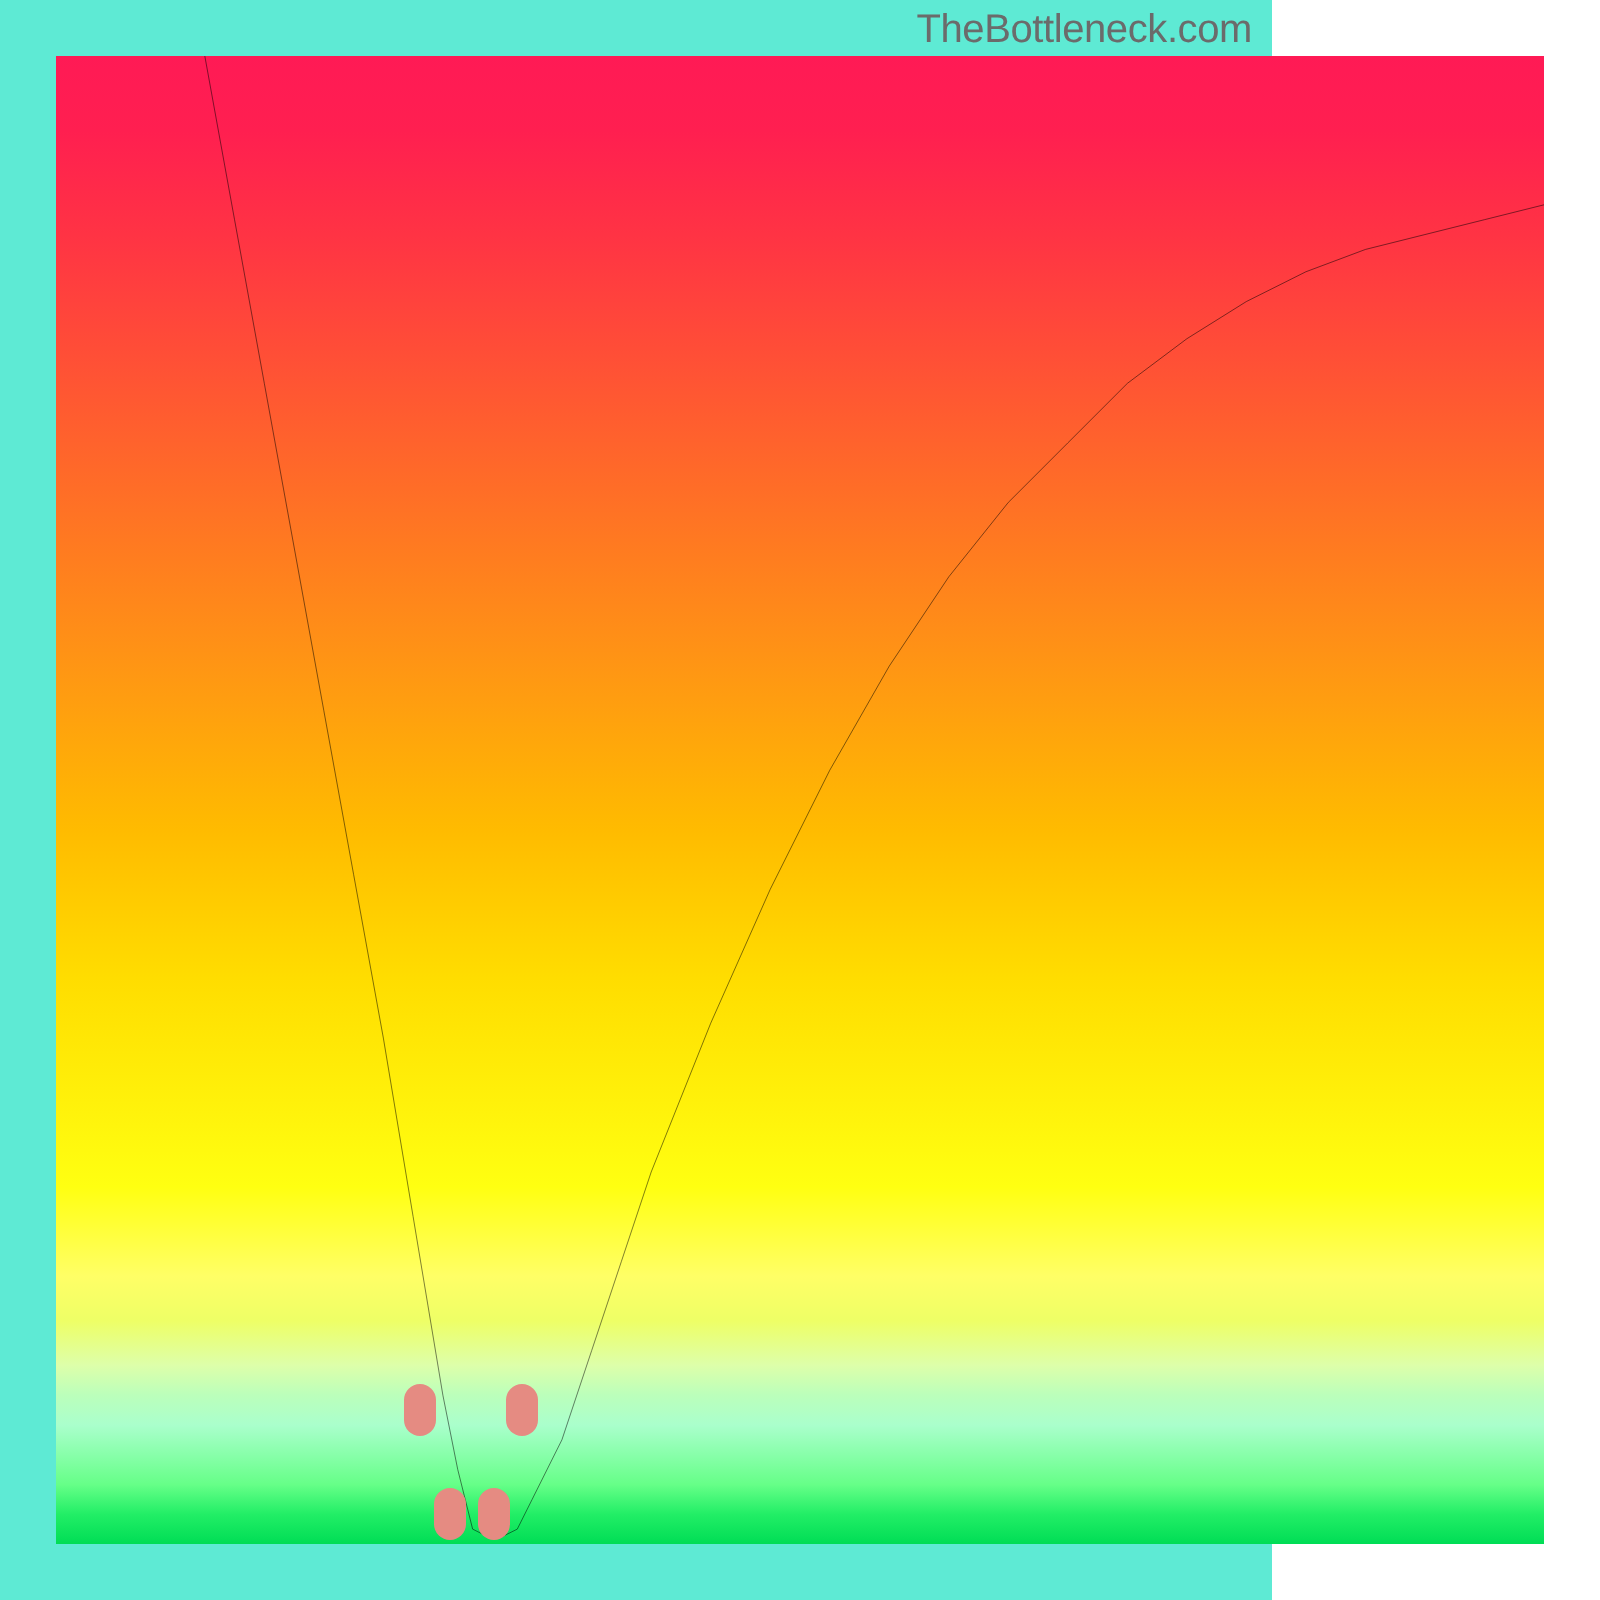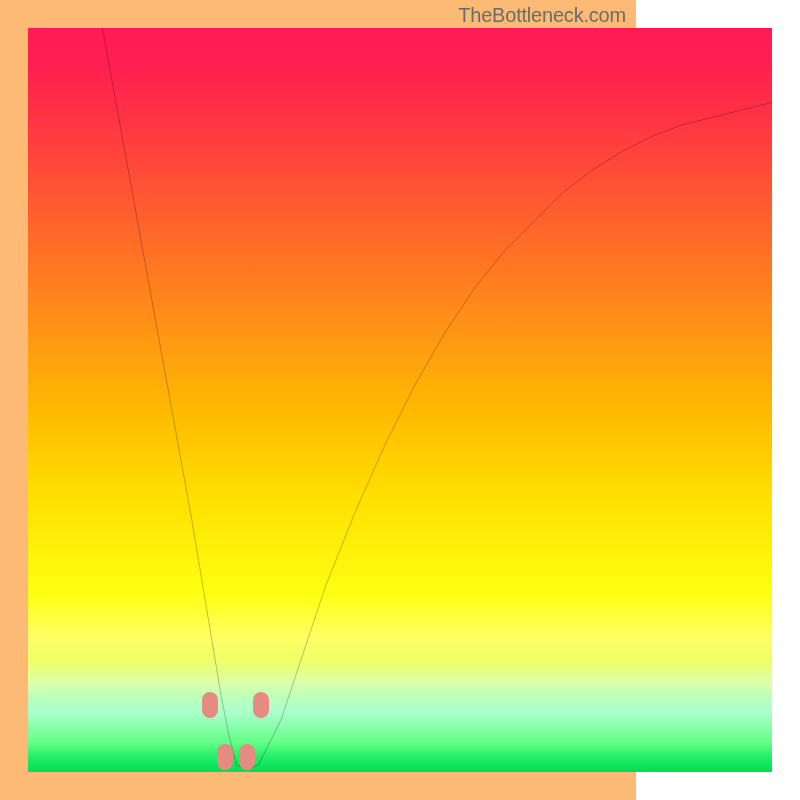--- a/index.html
+++ b/index.html
@@ -6,21 +6,21 @@
     margin: 0;
     padding: 0;
     width: 800px;
     height: 800px;
     overflow: hidden;
   }
   .chart-container {
     position: relative;
     width: 636px;
     height: 800px;
-    background: #fdba74;
+    background: #5eead4;
   }
   .plot-area {
     position: absolute;
     left: 28px;
     top: 28px;
     width: 744px;
     height: 744px;
     background: linear-gradient(
       to bottom,
       #ff1a55 0%,

